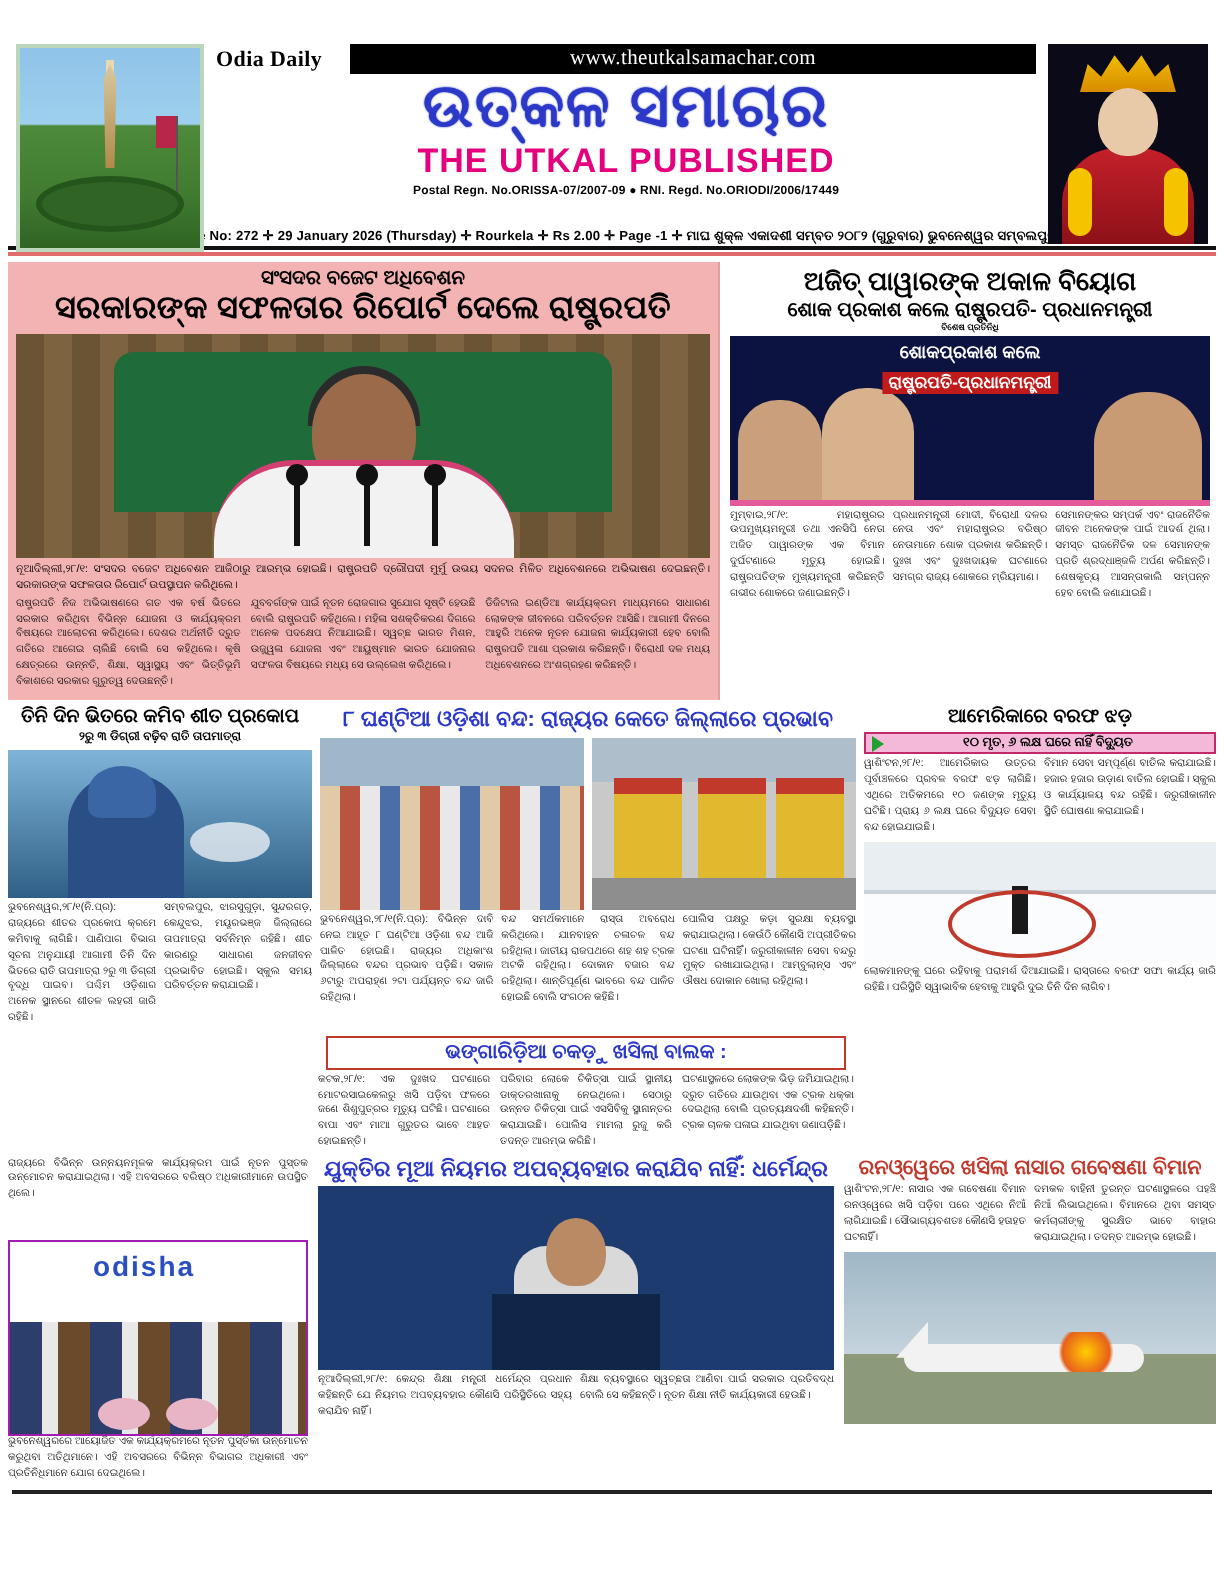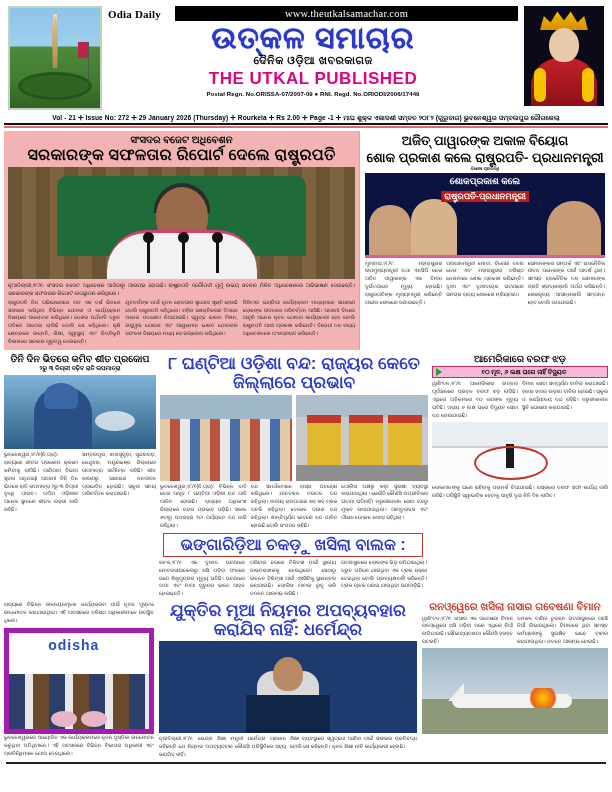--- a/index.html
+++ b/index.html
@@ -5,21 +5,21 @@
   html,body{margin:0;padding:0;}
   body{
     width:612px;height:792px;overflow:hidden;
     background:#ffffff;
     font-family:"Liberation Sans", sans-serif;
     color:#000;
   }
   .page{position:relative;width:612px;height:792px;background:#fff;}
 
   
-  .masthead{display:flex;align-items:flex-start;padding:6px 8px 0 8px;height:112px;box-sizing:border-box;}
+  .masthead{display:flex;align-items:flex-start;padding:22px 8px 0 8px;height:112px;box-sizing:border-box;}
   .mast-photo-left{width:90px;height:100px;border:2px solid #bcd6bc;flex:0 0 auto;
     background:linear-gradient(#8fc3e8 0%,#9ed0ee 38%,#4e8a3a 39%,#3f7a30 75%,#2f6424 100%);
     position:relative;overflow:hidden;}
   .mast-photo-left .tower{position:absolute;left:50%;top:8px;transform:translateX(-50%);
     width:16px;height:52px;background:linear-gradient(#d8c8a0,#b08a4a);clip-path:polygon(50% 0,70% 14%,64% 100%,36% 100%,30% 14%);}
   .mast-photo-left .tower2{position:absolute;left:50%;top:6px;transform:translateX(-50%);
     width:4px;height:12px;background:#e8d9b0;}
   .mast-photo-left .flag{position:absolute;right:12px;top:34px;width:10px;height:16px;background:#b8264a;}
   .mast-photo-left .pole{position:absolute;right:11px;top:34px;width:1px;height:40px;background:#555;}
   .mast-photo-left .garden{position:absolute;left:8px;bottom:8px;right:8px;height:22px;border:3px solid #24561c;border-radius:50%;background:#2f6424;}
@@ -66,39 +66,39 @@
   .lp-hair{position:absolute;left:50%;top:15%;transform:translateX(-50%);width:56px;height:30px;background:#2b2b2b;border-radius:28px 28px 0 0;}
   .lp-sari{position:absolute;left:50%;bottom:0;transform:translateX(-50%);width:150px;height:46px;background:#f2f2f2;border-radius:40px 40px 0 0;border-top:3px solid #d43f73;}
   .lp-mic{position:absolute;bottom:6px;width:3px;height:34px;background:#111;}
   .lp-mic b{position:absolute;top:-7px;left:-4px;width:11px;height:11px;background:#111;border-radius:50%;display:block;}
   .lead-cap{font-size:5.4px;line-height:1.5;text-align:justify;}
   .lead-cols{display:flex;gap:5px;margin-top:2px;}
   .lead-cols .c{flex:1 1 0;}
   .body-txt{font-size:5.2px;line-height:1.5;text-align:justify;color:#111;}
 
   .rh-head{text-align:center;font-size:13px;font-weight:bold;line-height:1.12;}
-  .rh-sub{text-align:center;font-size:13px;font-weight:bold;margin-top:1px;}
+  .rh-sub{text-align:center;font-size:10px;font-weight:bold;margin-top:1px;}
   .rh-credit{text-align:center;font-size:4.4px;font-weight:bold;}
   .rh-photo{height:82px;margin:2px 0 2px 0;background:#0d1340;position:relative;overflow:hidden;border-bottom:3px solid #e45a9a;}
   .rh-banner{position:absolute;top:3px;left:50%;transform:translateX(-50%);font-size:9px;font-weight:bold;color:#fff;white-space:nowrap;}
   .rh-banner2{position:absolute;top:18px;left:50%;transform:translateX(-50%);font-size:8.5px;font-weight:bold;color:#fff;background:#c01a1a;padding:0 3px;white-space:nowrap;}
   .rh-p1{position:absolute;left:4px;bottom:0;width:42px;height:50px;background:#caa07c;border-radius:20px 20px 0 0;}
   .rh-p2{position:absolute;left:46px;bottom:0;width:46px;height:56px;background:#d8b28d;border-radius:22px 22px 0 0;}
   .rh-p3{position:absolute;right:4px;bottom:0;width:54px;height:54px;background:#c99b75;border-radius:26px 26px 0 0;}
   .rh-cols{display:flex;gap:4px;}
   .rh-cols .c{flex:1 1 0;}
 
   
   .band2{display:flex;padding:4px 4px 0 4px;gap:4px;}
   .b2-left{flex:0 0 152px;}
   .b2-mid{flex:1 1 auto;}
   .b2-right{flex:0 0 176px;}
   .sec-head{text-align:center;font-size:9.6px;font-weight:bold;line-height:1.12;}
   .sec-sub{text-align:center;font-size:6px;font-weight:bold;margin-top:1px;}
-  .sec-head-blue{color:#2b38c8;font-size:17px;}
+  .sec-head-blue{color:#2b38c8;font-size:11px;}
   .pill{background:#f4b8d8;border:1px solid #c02a6a;padding:1px 4px 1px 12px;margin-top:2px;position:relative;
     font-size:6.4px;font-weight:bold;text-align:center;}
   .pill:before{content:"";position:absolute;left:3px;top:50%;transform:translateY(-50%);
     width:0;height:0;border-left:6px solid #22a02c;border-top:4px solid transparent;border-bottom:4px solid transparent;}
 
   .ph-cold{height:74px;background:linear-gradient(#7fb4d8,#2f5f86);position:relative;overflow:hidden;margin-top:3px;}
   .ph-cold .person{position:absolute;left:20%;bottom:0;width:58px;height:62px;background:#2a4f86;border-radius:26px 26px 0 0;}
   .ph-cold .hood{position:absolute;left:26%;bottom:40px;width:34px;height:26px;background:#3b66a6;border-radius:50% 50% 20% 20%;}
   .ph-cold .splash{position:absolute;right:14%;bottom:18px;width:40px;height:20px;background:rgba(255,255,255,.7);border-radius:50%;}
 
@@ -116,32 +116,32 @@
   .ph-snow .fig{position:absolute;left:42%;bottom:14px;width:8px;height:24px;background:#1a1a1a;}
   .ph-snow .ring{position:absolute;left:24%;bottom:2px;width:70px;height:30px;border:2px solid #c0392b;border-radius:50%;}
 
   .cols2{display:flex;gap:4px;margin-top:2px;}
   .cols2 .c{flex:1 1 0;}
   .cols3{display:flex;gap:4px;margin-top:2px;}
   .cols3 .c{flex:1 1 0;}
 
   
   .boxhead{border:1px solid #c0392b;padding:2px 3px;margin:4px 4px 0 4px;}
-  .boxhead .h{text-align:center;font-size:16px;font-weight:bold;color:#2b38c8;line-height:1.1;}
+  .boxhead .h{text-align:center;font-size:10px;font-weight:bold;color:#2b38c8;line-height:1.1;}
   .boxhead .s{text-align:center;font-size:9px;font-weight:bold;color:#2b38c8;margin-top:1px;}
   .box-cols{display:flex;gap:5px;margin-top:2px;}
   .box-cols .c{flex:1 1 0;}
 
   
   .band4{display:flex;padding:3px 4px 0 4px;gap:5px;}
   .b4-left{flex:0 0 150px;}
   .b4-mid{flex:1 1 auto;}
   .b4-right{flex:0 0 186px;}
   .sec-head-red{color:#c0392b;font-size:10.4px;font-weight:bold;text-align:center;line-height:1.12;}
-  .ph-award{height:96px;background:#f0eef6;position:relative;overflow:hidden;margin-top:4px;border:5px solid #a21caf;}
+  .ph-award{height:96px;background:#f0eef6;position:relative;overflow:hidden;margin-top:18px;border:1px solid #a21caf;}
   .ph-award .backdrop{position:absolute;left:0;right:0;top:0;height:42%;background:#ffffff;}
   .ph-award .logo{position:absolute;left:28%;top:4px;font-size:14px;font-weight:bold;color:#2b4fbf;letter-spacing:1px;}
   .ph-award .stage{position:absolute;left:0;right:0;bottom:0;height:58%;
     background:repeating-linear-gradient(90deg,#2c3e6b 0 16px,#e8e8e8 16px 24px,#6b4a2c 24px 40px);}
   .ph-award .flower{position:absolute;left:30%;bottom:2px;width:26px;height:16px;background:#e8b5c6;border-radius:50%;}
   .ph-award .flower2{position:absolute;right:30%;bottom:2px;width:26px;height:16px;background:#e8b5c6;border-radius:50%;}
 
   .ph-minister{height:92px;background:#1d3b6e;position:relative;overflow:hidden;margin-top:2px;}
   .ph-minister .podium{position:absolute;left:50%;bottom:0;transform:translateX(-50%);width:84px;height:38px;background:#0f2648;}
   .ph-minister .pface{position:absolute;left:50%;top:16px;transform:translateX(-50%);width:30px;height:34px;background:#b98a63;border-radius:50% 50% 44% 44%;}
@@ -168,21 +168,20 @@
       <div class="flag"></div>
       <div class="garden"></div>
     </div>
 
     <div class="mast-center">
       <div class="mast-toprow">
         <div class="odia-daily">Odia Daily</div>
         <div class="weburl">www.theutkalsamachar.com</div>
       </div>
       <div class="mast-odia-title">ଉତ୍କଳ ସମାଚାର</div>
-      <div class="mast-odia-sub">ଦୈନିକ ଓଡ଼ିଆ ଖବରକାଗଜ</div>
       <div class="mast-eng-title">THE UTKAL PUBLISHED</div>
       <div class="mast-regn">Postal Regn. No.ORISSA-07/2007-09 ● RNI. Regd. No.ORIODI/2006/17449</div>
     </div>
 
     <div class="mast-photo-right">
       <div class="sai-crown"></div>
       <div class="sai-body"></div>
       <div class="sai-gar-l"></div>
       <div class="sai-gar-r"></div>
       <div class="sai-face"></div>

